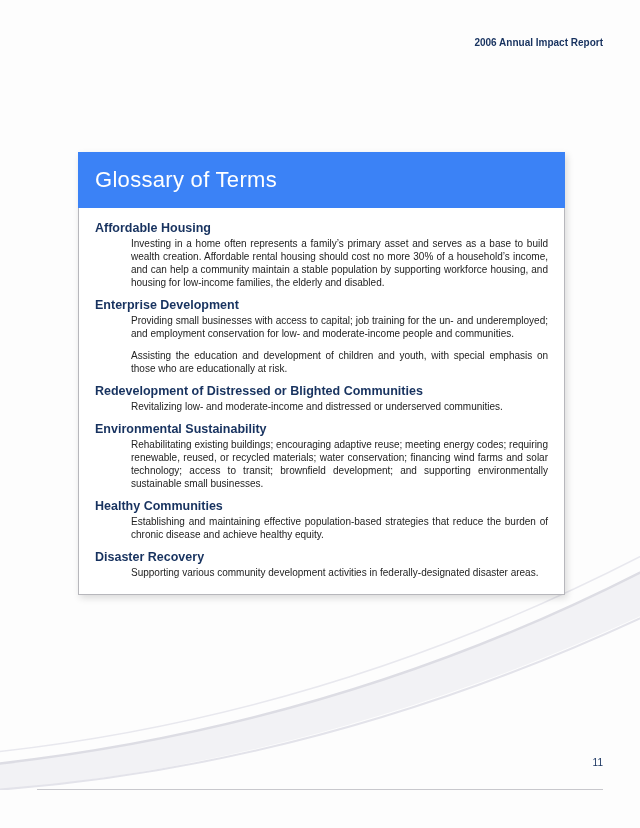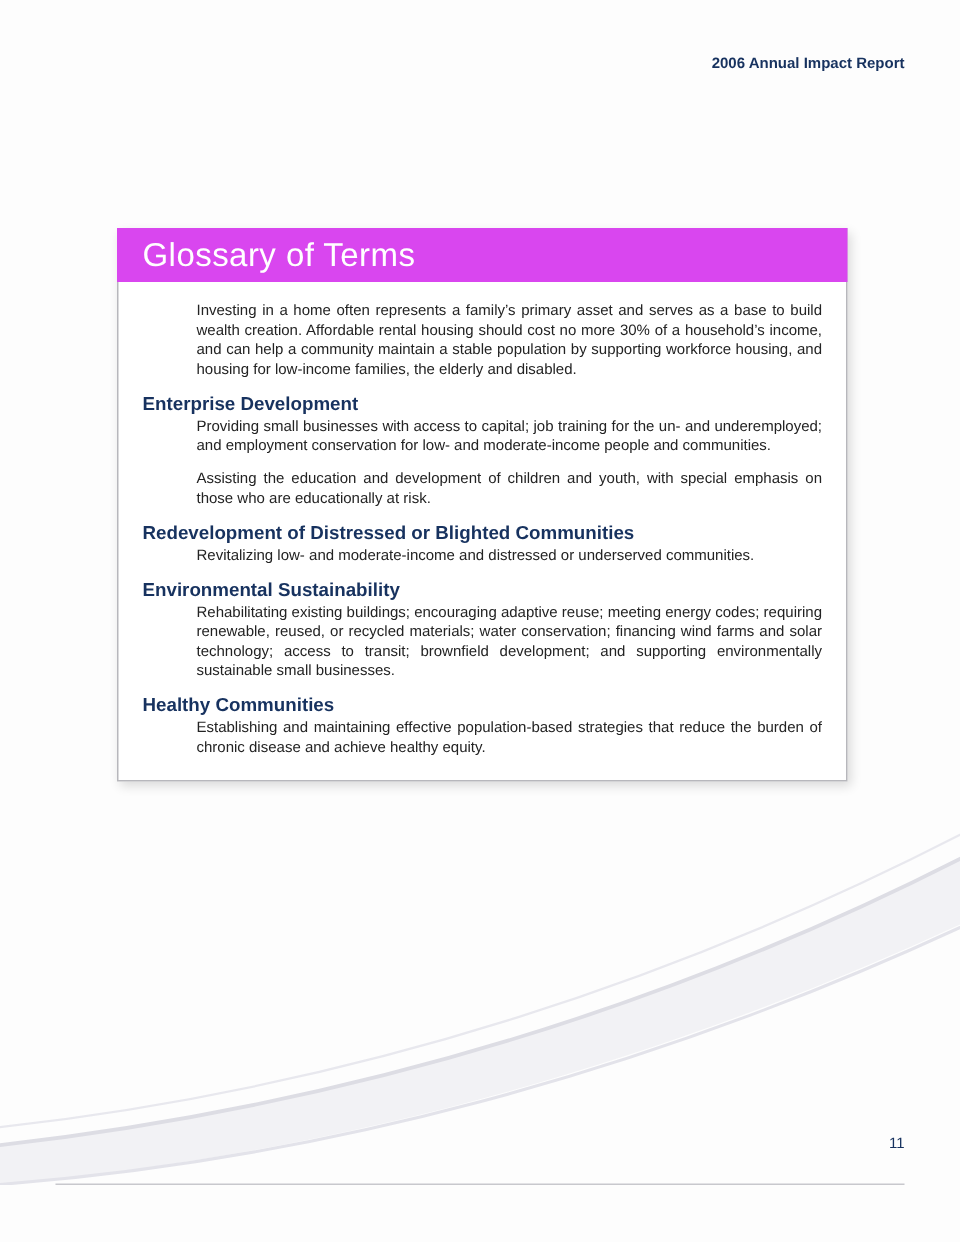--- a/index.html
+++ b/index.html
@@ -31,23 +31,23 @@
     position: absolute;
     left: 78px;
     top: 152px;
     width: 487px;
     background: #ffffff;
     border: 1px solid #b7b7bc;
     box-shadow: 2px 3px 7px rgba(0,0,0,0.14);
     z-index: 2;
   }
   .glossary-header {
-    background: #d946ef;
+    background: #3b82f6;
     color: #ffffff;
-    height: 36px;
+    height: 56px;
     display: flex;
     align-items: center;
     padding-left: 17px;
     font-size: 22px;
     font-weight: 400;
     letter-spacing: 0.3px;
     margin: -1px -1px 0 -1px;
   }
   .glossary-body {
     padding: 13px 16px 13px 16px;
@@ -103,20 +103,21 @@
   <path d="M645,64 C430,164 210,222 -5,238" stroke="#e3e3ea" stroke-width="2" fill="none"></path>
 </svg>
 
 <div class="report-header">2006 Annual Impact Report</div>
 
 <div class="glossary-box">
   <div class="glossary-header">Glossary of Terms</div>
   <div class="glossary-body">
 
     <div class="entry">
+      <div class="term">Affordable Housing</div>
       <div class="definition">Investing in a home often represents a family’s primary asset and serves as a base to build wealth creation. Affordable rental housing should cost no more 30% of a household’s income, and can help a community maintain a stable population by supporting workforce housing, and housing for low-income families, the elderly and disabled.</div>
     </div>
 
 
     <div class="entry">
       <div class="term">Enterprise Development</div>
       <div class="definition">Providing small businesses with access to capital; job training for the un- and underemployed; and employment conservation for low- and moderate-income people and communities.</div>
     </div>
 
     <div class="entry">
@@ -131,19 +132,23 @@
     <div class="entry">
       <div class="term">Environmental Sustainability</div>
       <div class="definition">Rehabilitating existing buildings; encouraging adaptive reuse; meeting energy codes; requiring renewable, reused, or recycled materials; water conservation; financing wind farms and solar technology; access to transit; brownfield development; and supporting environmentally sustainable small businesses.</div>
     </div>
 
     <div class="entry">
       <div class="term">Healthy Communities</div>
       <div class="definition">Establishing and maintaining effective population-based strategies that reduce the burden of chronic disease and achieve healthy equity.</div>
     </div>
 
+    <div class="entry">
+      <div class="term">Disaster Recovery</div>
+      <div class="definition">Supporting various community development activities in federally-designated disaster areas.</div>
+    </div>
 
   </div>
 </div>
 
 <div class="footer-rule"></div>
 <div class="footer-left">© 2015 Community Capital Management, Inc.</div>
 <div class="footer-right">11</div>
 
 </body></html>

